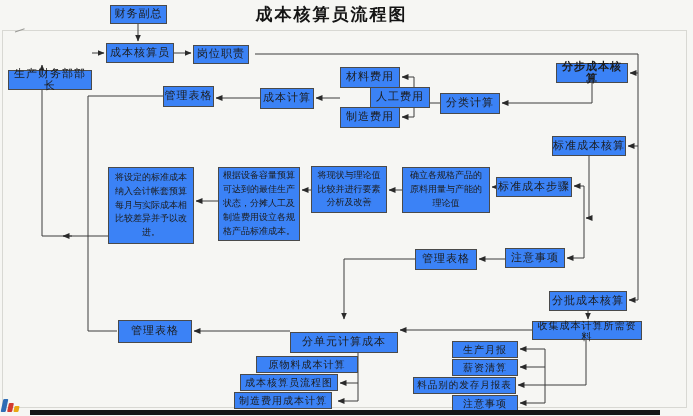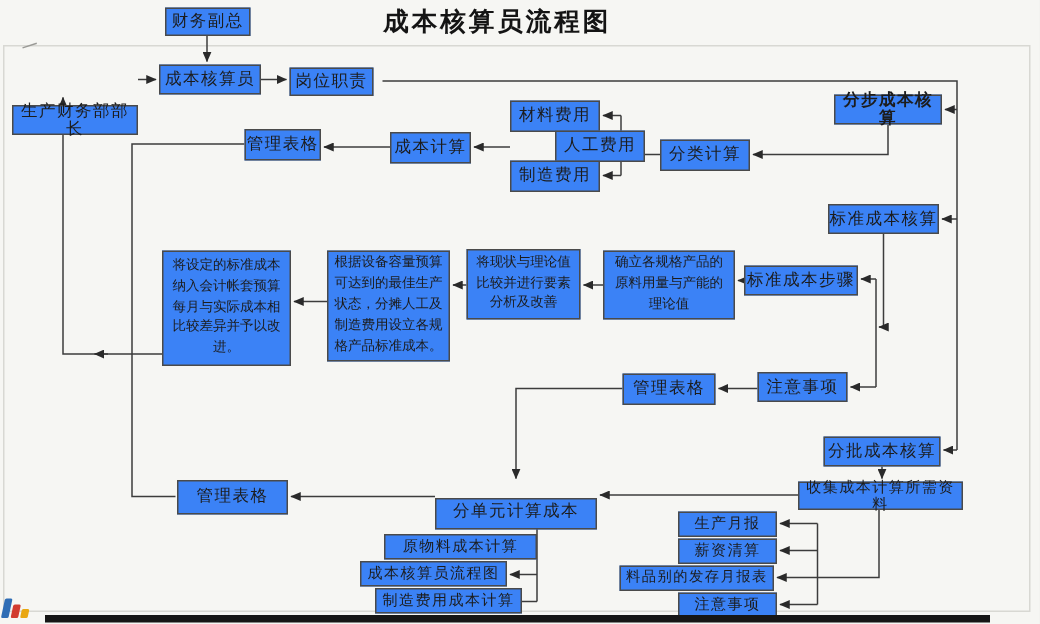--- a/index.html
+++ b/index.html
@@ -112,21 +112,21 @@
       <div class="node" style="left: 549px; top: 291px; width: 78px; height: 20px;">分批成本核算</div>
       <div class="node" style="left: 532px; top: 321px; width: 110px; height: 19px; font-size: 10px;">收集成本计算所需资料</div>
       <div class="node" style="left: 290px; top: 332px; width: 108px; height: 21px; font-family: Liberation Mono, monospace;">分单元计算成本</div>
       <div class="node" style="left: 118px; top: 320px; width: 74px; height: 23px;">管理表格</div>
       <div class="node" style="left: 452px; top: 341px; width: 66px; height: 17px; font-size: 10px;">生产月报</div>
       <div class="node" style="left: 452px; top: 359px; width: 66px; height: 17px; font-size: 10px;">薪资清算</div>
       <div class="node" style="left: 413px; top: 377px; width: 103px; height: 17px; font-size: 9.5px;">料品别的发存月报表</div>
       <div class="node" style="left: 452px; top: 395px; width: 66px; height: 17px; font-size: 10px;">注意事项</div>
       <div class="node" style="left: 256px; top: 356px; width: 102px; height: 17px; font-size: 10px;">原物料成本计算</div>
       <div class="node" style="left: 240px; top: 374px; width: 98px; height: 17px; font-size: 10px;">成本核算员流程图</div>
-      <div class="node" style="left: 250px; top: 392px; width: 98px; height: 17px; font-size: 10px;">制造费用成本计算</div>
+      <div class="node" style="left: 234px; top: 392px; width: 98px; height: 17px; font-size: 10px;">制造费用成本计算</div>
     </div>
 
   <div class="bottombar"></div>
   <div class="logo">
     <i class="b1"></i>
     <i class="b2"></i>
     <i class="b3"></i>
   </div>
 </div>
 

